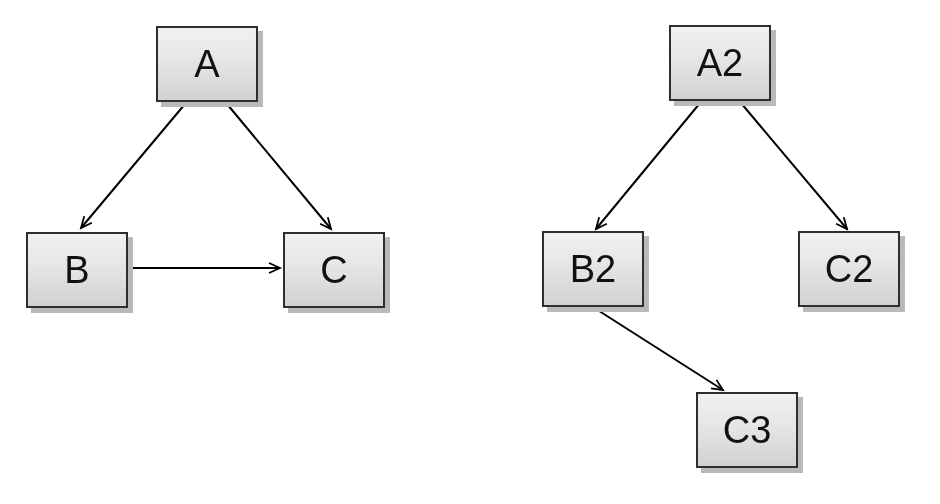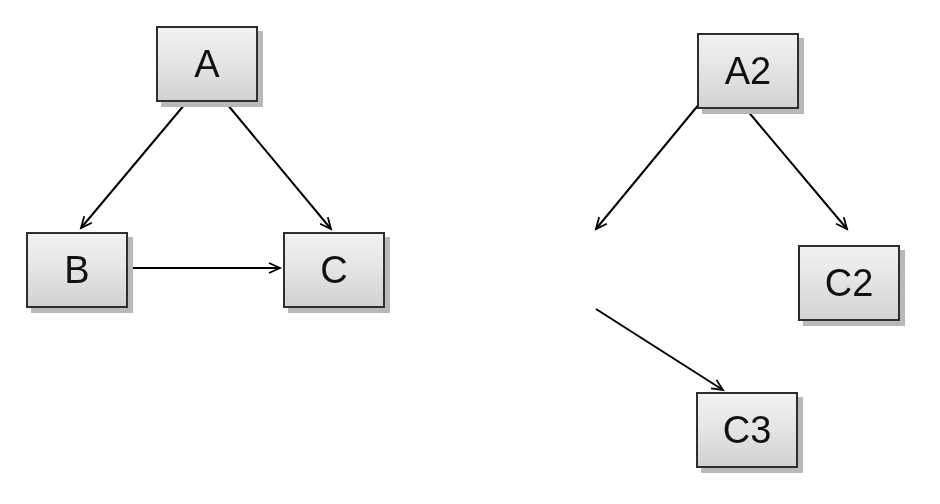--- a/index.html
+++ b/index.html
@@ -37,23 +37,23 @@
   .node .label {
     font-size: 38px;
     color: #111111;
     line-height: 1;
     user-select: none;
   }
   
   .pos-A  { left: 156px; top: 26px;  }
   .pos-B  { left: 26px;  top: 232px; }
   .pos-C  { left: 283px; top: 232px; }
-  .pos-A2 { left: 669px; top: 33px; margin-left: 28px;  }
+  .pos-A2 { left: 669px; top: 25px;  }
   .pos-B2 { left: 542px; top: 231px; }
-  .pos-C2 { left: 798px; top: 245px; text-align: right; }
+  .pos-C2 { left: 798px; top: 231px; text-align: right; }
   .pos-C3 { left: 677px; top: 392px; margin-left: 19px; }
 </style>
 </head>
 <body>
 
 <div class="canvas">
 
   <svg class="edges" viewBox="0 0 940 504" xmlns="http://www.w3.org/2000/svg">
     <defs>
       <marker id="arrow" markerUnits="userSpaceOnUse" markerWidth="16" markerHeight="14" refX="13" refY="7" orient="auto">
@@ -73,20 +73,23 @@
   </div>
   <div class="node pos-B">
     <span class="label">B</span>
   </div>
   <div class="node pos-C">
     <span class="label">C</span>
   </div>
   <div class="node pos-A2">
     <span class="label">A2</span>
   </div>
+  <div class="node pos-B2">
+    <span class="label">B2</span>
+  </div>
   <div class="node pos-C2">
     <span class="label">C2</span>
   </div>
   <div class="node pos-C3">
     <span class="label">C3</span>
   </div>
 
 </div>
 
 </body></html>

